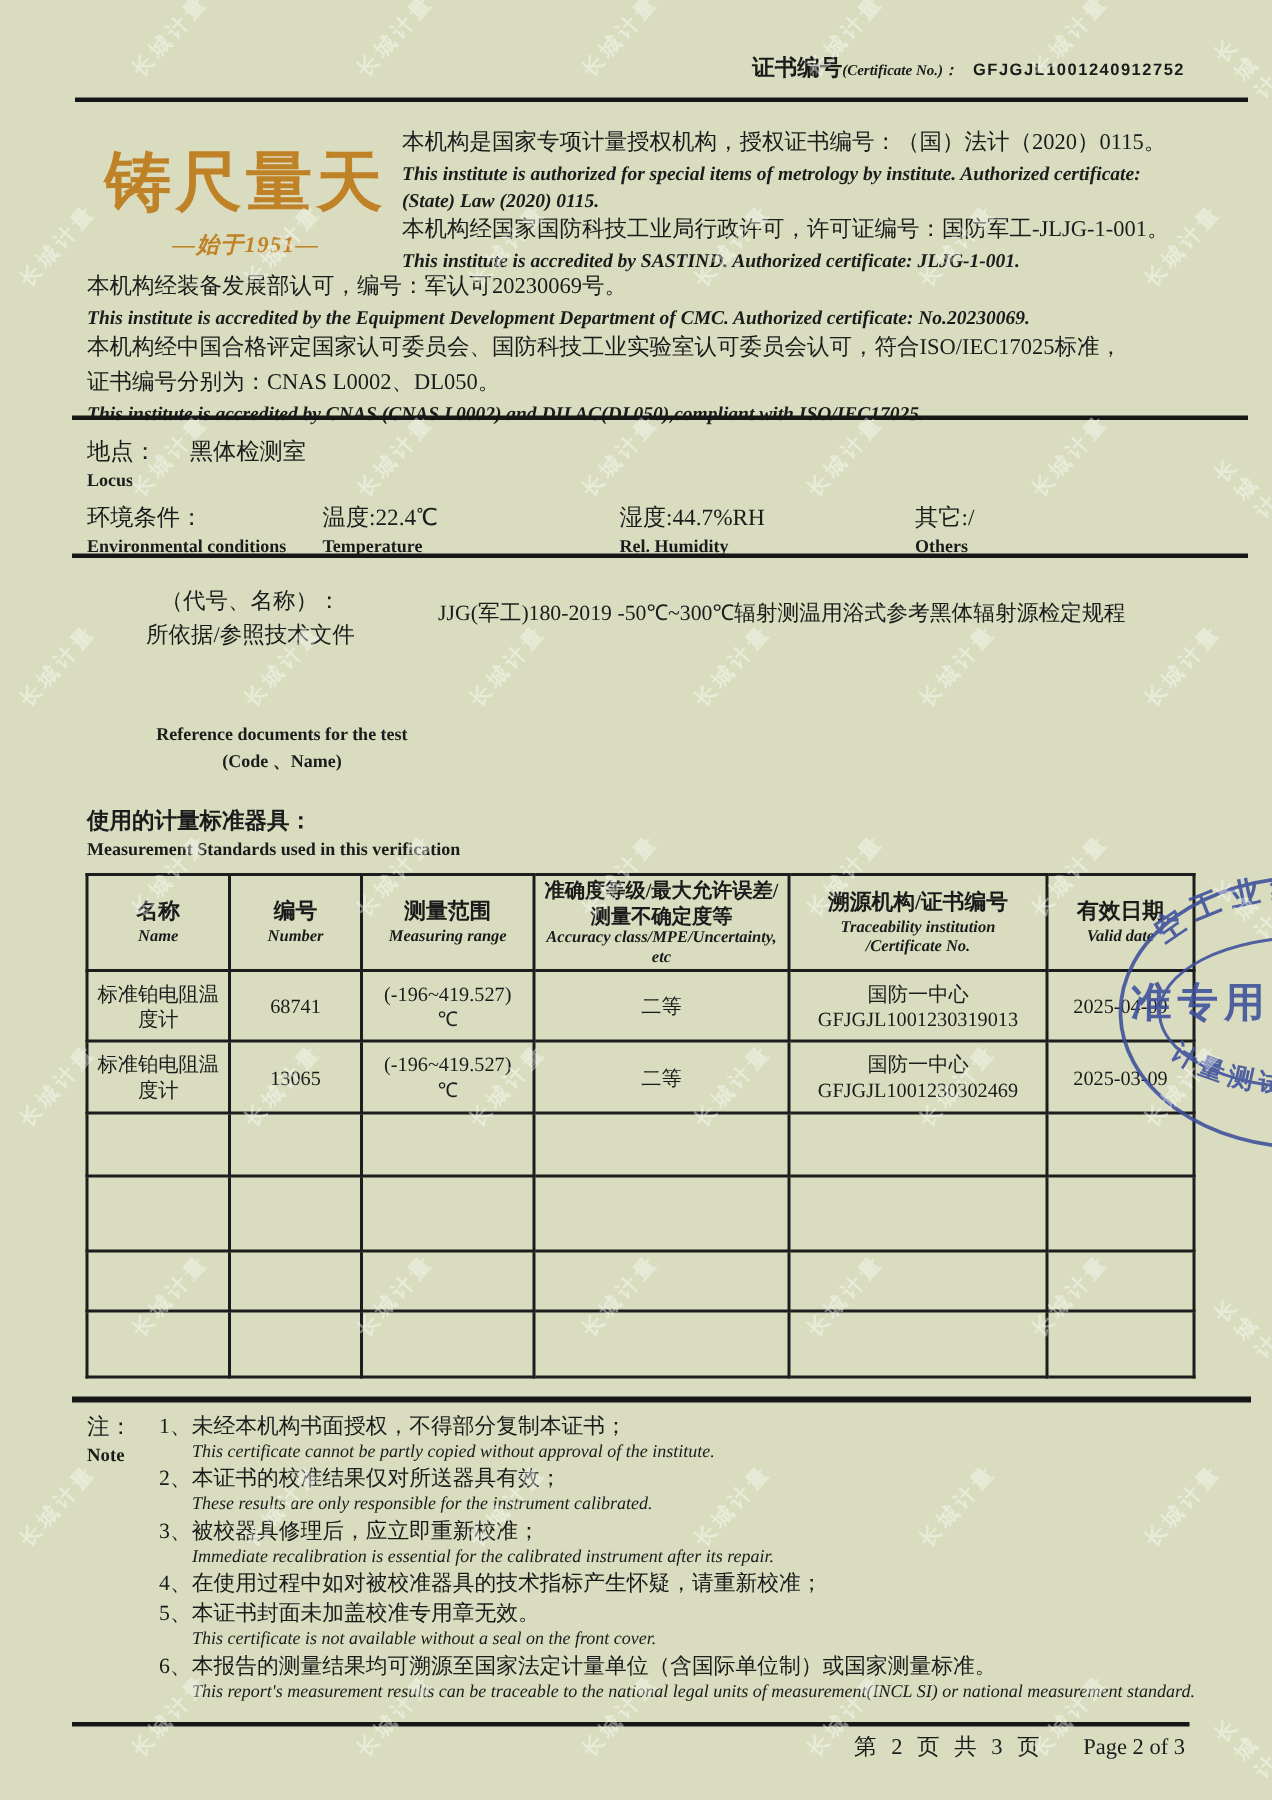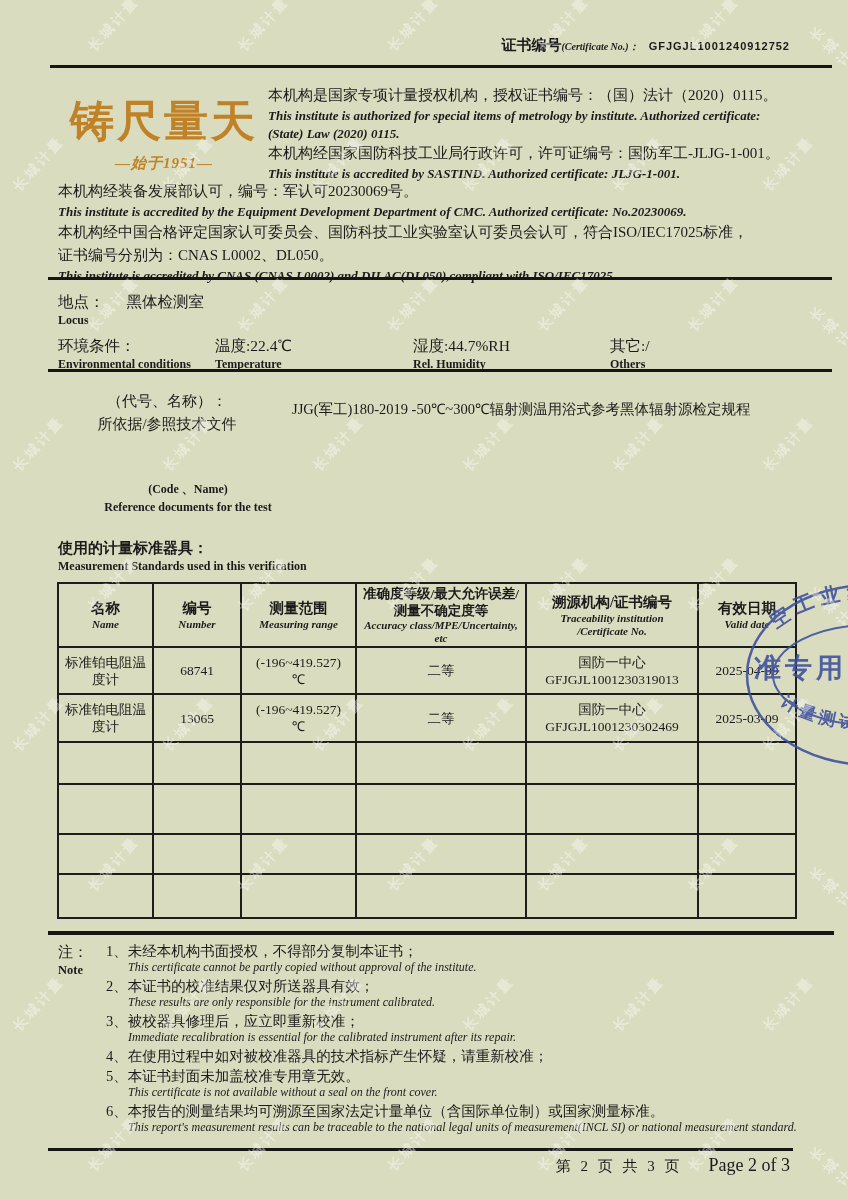--- a/index.html
+++ b/index.html
@@ -58,21 +58,21 @@
   .notes-gutter{width:48px;flex:0 0 48px;padding-left:10px;}
   .notes-gutter .g-zh{font-size:15px;line-height:18px;}
   .notes-gutter .g-en{font-size:12.5px;line-height:18px;}
   .note-zh{font-size:14.5px;line-height:17px;}
   .note-en{font-size:12px;line-height:15px;margin-left:22px;font-style:italic;font-weight:normal;}
   .note-pair{margin-bottom:3px;}
   
   .foot-rule{position:absolute;top:1148px;left:48px;width:745px;height:3px;background:#161616;}
   .footer-text{position:absolute;top:1155px;right:58px;white-space:nowrap;}
   .footer-text .f-zh{font-size:15px;letter-spacing:3px;}
-  .footer-text .f-en{font-size:18px;margin-left:22px;}
+  .footer-text .f-en{font-size:15px;margin-left:22px;}
   
   .wm{position:absolute;inset:0;pointer-events:none;z-index:9;overflow:hidden;}
   .wm span{position:absolute;transform:rotate(-48deg);color:rgba(255,255,255,0.42);
            font-size:14px;letter-spacing:3px;font-weight:bold;font-family:"Liberation Serif",serif;}
 </style>
 </head>
 <body>
 
 <div class="page">
 
@@ -126,22 +126,22 @@
 
   <div class="ref-block">
     <div class="ref-grid">
       <div class="ref-label zh">
         <div>（代号、名称）：</div>
         <div>所依据/参照技术文件</div>
       </div>
       <div class="ref-value zh">JJG(军工)180-2019  -50℃~300℃辐射测温用浴式参考黑体辐射源检定规程</div>
     </div>
     <div class="ref-en en">
+      <div>Reference documents for the test</div>
       <div>(Code 、Name)</div>
-      <div>Reference documents for the test</div>
     </div>
   </div>
 
   <div class="std-title">
     <div class="t-zh">使用的计量标准器具：</div>
     <div class="t-en en">Measurement Standards used in this verification</div>
   </div>
 
   <table class="std">
     <colgroup>

